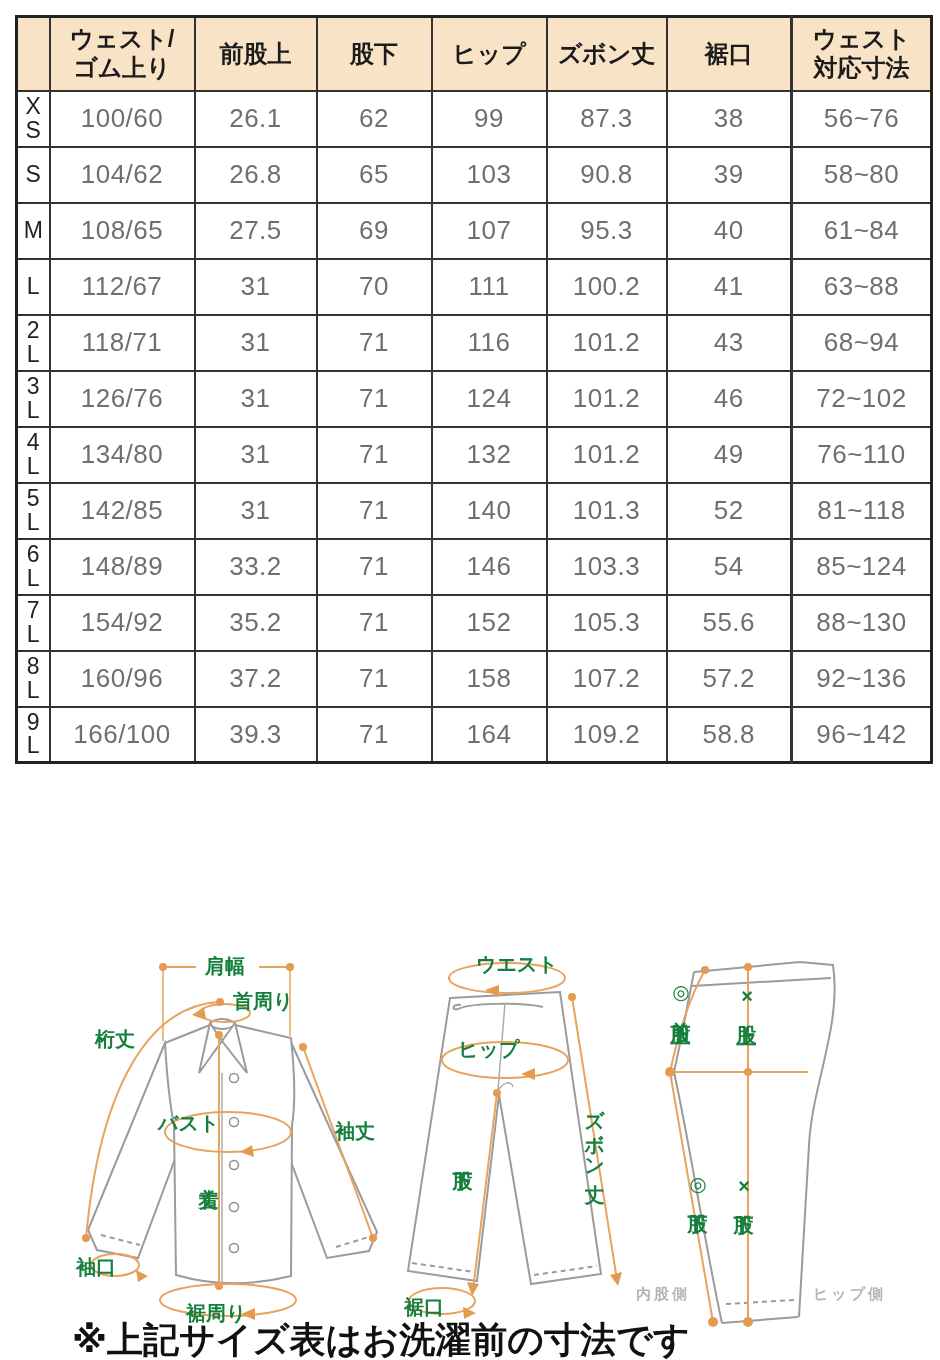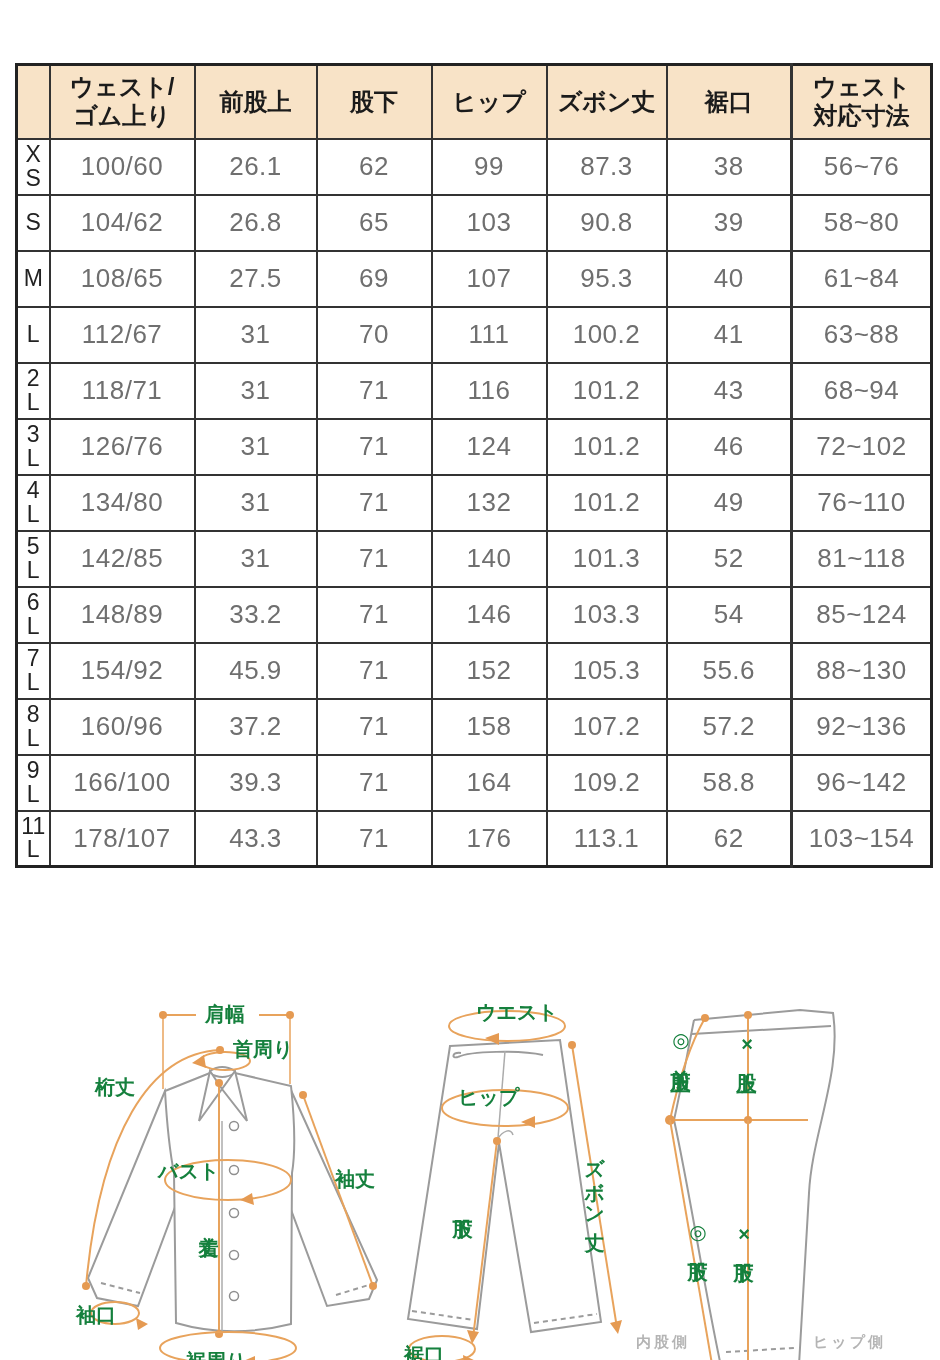--- a/index.html
+++ b/index.html
@@ -1,18 +1,18 @@
 <!DOCTYPE html>
 <html><head>
 <meta charset="utf-8">
 <style>
   html,body{margin:0;padding:0;}
   body{width:940px;height:1360px;position:relative;background:#fff;overflow:hidden;
        font-family:"Liberation Sans","DejaVu Sans",sans-serif;}
-  .page{position:absolute;inset:0;margin-top:48px;}
+  .page{position:absolute;inset:0;}
 
   
   table.sizechart{position:absolute;left:15px;top:15px;width:915px;
     border-collapse:collapse;table-layout:fixed;border:3px solid #222;}
   table.sizechart th,table.sizechart td{border:2px solid #333;text-align:center;vertical-align:middle;padding:0;}
   table.sizechart thead tr{height:74px;}
   table.sizechart tbody tr{height:56px;}
   th.colhead{background:#f8e3c7;color:#1b1b1b;font-size:24px;font-weight:bold;
     white-space:pre-line;line-height:1.18;}
   td.val{color:#6f6f6f;font-size:26px;font-weight:normal;letter-spacing:0.5px;}
@@ -161,21 +161,21 @@
           <td class="val">71</td>
           <td class="val">146</td>
           <td class="val">103.3</td>
           <td class="val">54</td>
           <td class="val lastcol">85~124</td>
         </tr>
         <tr>
           <td class="size">7
 L</td>
           <td class="val">154/92</td>
-          <td class="val">45.9</td>
+          <td class="val">35.2</td>
           <td class="val">71</td>
           <td class="val">152</td>
           <td class="val">105.3</td>
           <td class="val">55.6</td>
           <td class="val lastcol">88~130</td>
         </tr>
         <tr>
           <td class="size">8
 L</td>
           <td class="val">160/96</td>
@@ -189,31 +189,20 @@
         <tr>
           <td class="size">9
 L</td>
           <td class="val">166/100</td>
           <td class="val">39.3</td>
           <td class="val">71</td>
           <td class="val">164</td>
           <td class="val">109.2</td>
           <td class="val">58.8</td>
           <td class="val lastcol">96~142</td>
-        </tr>
-        <tr>
-          <td class="size">11
-L</td>
-          <td class="val">178/107</td>
-          <td class="val">43.3</td>
-          <td class="val">71</td>
-          <td class="val">176</td>
-          <td class="val">113.1</td>
-          <td class="val">62</td>
-          <td class="val lastcol">103~154</td>
         </tr>
       </tbody>
   </table>
 
   <svg class="diag" width="940" height="415" viewBox="0 0 940 415">
 
     <g>
 
       <path class="ofill" d="M 165,98 L 88,285 L 97,305 L 138,313 L 184,190 Z"></path>
       <path class="ofill" d="M 290,95 L 377,287 L 369,306 L 327,313 L 281,190 Z"></path>

